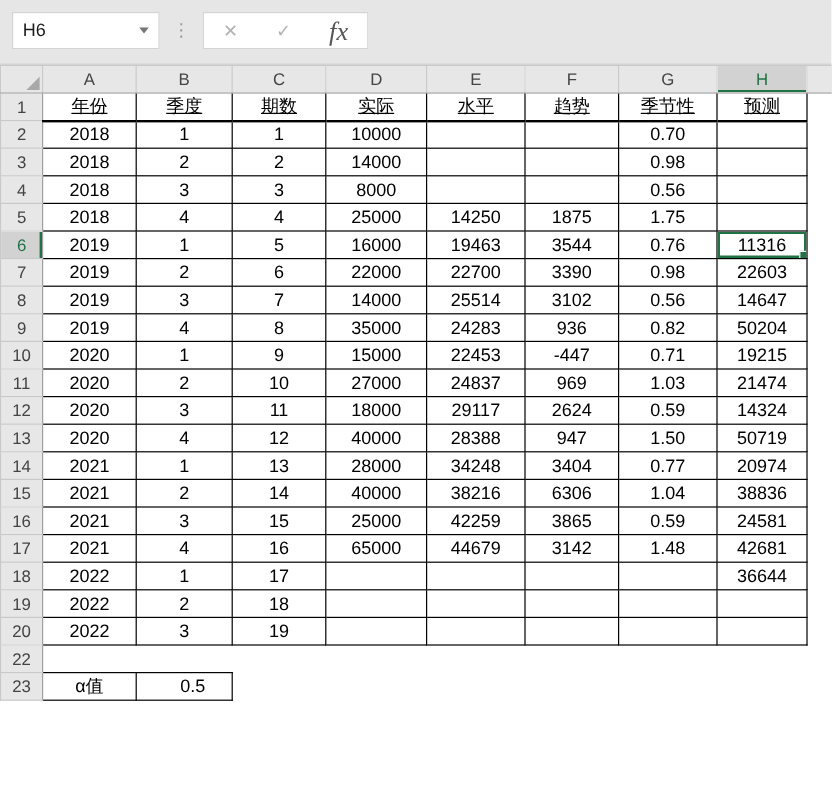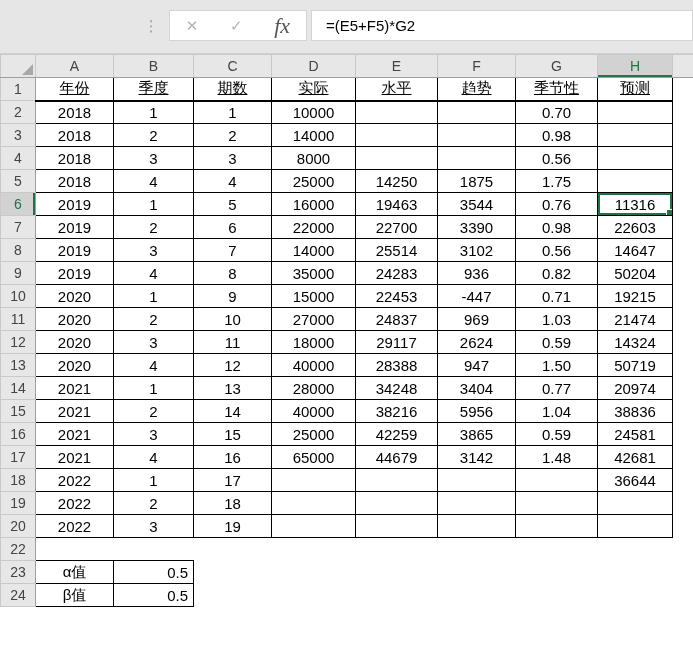--- a/index.html
+++ b/index.html
@@ -60,39 +60,40 @@
     font-size:14px; color:#444; text-align:center;
   }
   tbody th.rh.sel {
     background:#d2d2d2; color:var(--accent);
     box-shadow:inset -2px 0 0 var(--accent);
   }
   td { font-size:15px; text-align:center; color:#000; }
   td.b { border:1px solid #000; }
   td.plain { border:none; }
   tr.r1 td.b { border-bottom-width:2px;text-decoration:underline; }
-  td.right { text-align:right; padding-right:5px; }
+  td.right { text-align:right; padding-right:22px; }
   td.active { position:relative; box-shadow:inset 0 0 0 2px var(--accent); }
   .fill-handle {
     position:absolute; right:0; bottom:0; width:6px; height:6px;
     background:var(--accent); border-left:1px solid #fff; border-top:1px solid #fff;
   }
 </style>
 </head>
 <body>
 
 <div class="topbar">
+  <div class="box namebox">
+    <span class="txt">H6</span>
+    <span class="dd-arrow"></span>
+  </div>
   <div class="grip">⋮</div>
   <div class="box fxbox">
     <span class="icon-x">✕</span>
     <span class="icon-check">✓</span>
     <span class="icon-fx">fx</span>
-  </div>
-  <div class="box formulabox">
-    <span class="txt">=(E5+F5)*G2</span>
   </div>
 </div>
 
 <table>
   <colgroup id="cols">
       <col style="width: 35px;">
       <col style="width: 78px;">
       <col style="width: 80px;">
       <col style="width: 78px;">
       <col style="width: 84px;">
@@ -287,21 +288,21 @@
         <td class="b">20974</td>
         <td class="plain"></td>
       </tr>
       <tr>
         <th class="rh">15</th>
         <td class="b">2021</td>
         <td class="b">2</td>
         <td class="b">14</td>
         <td class="b">40000</td>
         <td class="b">38216</td>
-        <td class="b">5956</td>
+        <td class="b">6306</td>
         <td class="b">1.04</td>
         <td class="b">38836</td>
         <td class="plain"></td>
       </tr>
       <tr>
         <th class="rh">16</th>
         <td class="b">2021</td>
         <td class="b">3</td>
         <td class="b">15</td>
         <td class="b">25000</td>
@@ -376,26 +377,14 @@
         <td class="b">α值</td>
         <td class="b right">0.5</td>
         <td class="plain"></td>
         <td class="plain"></td>
         <td class="plain"></td>
         <td class="plain"></td>
         <td class="plain"></td>
         <td class="plain"></td>
         <td class="plain"></td>
       </tr>
-      <tr>
-        <th class="rh">24</th>
-        <td class="b">β值</td>
-        <td class="b right">0.5</td>
-        <td class="plain"></td>
-        <td class="plain"></td>
-        <td class="plain"></td>
-        <td class="plain"></td>
-        <td class="plain"></td>
-        <td class="plain"></td>
-        <td class="plain"></td>
-      </tr>
     </tbody>
 </table>
 
 </body></html>

